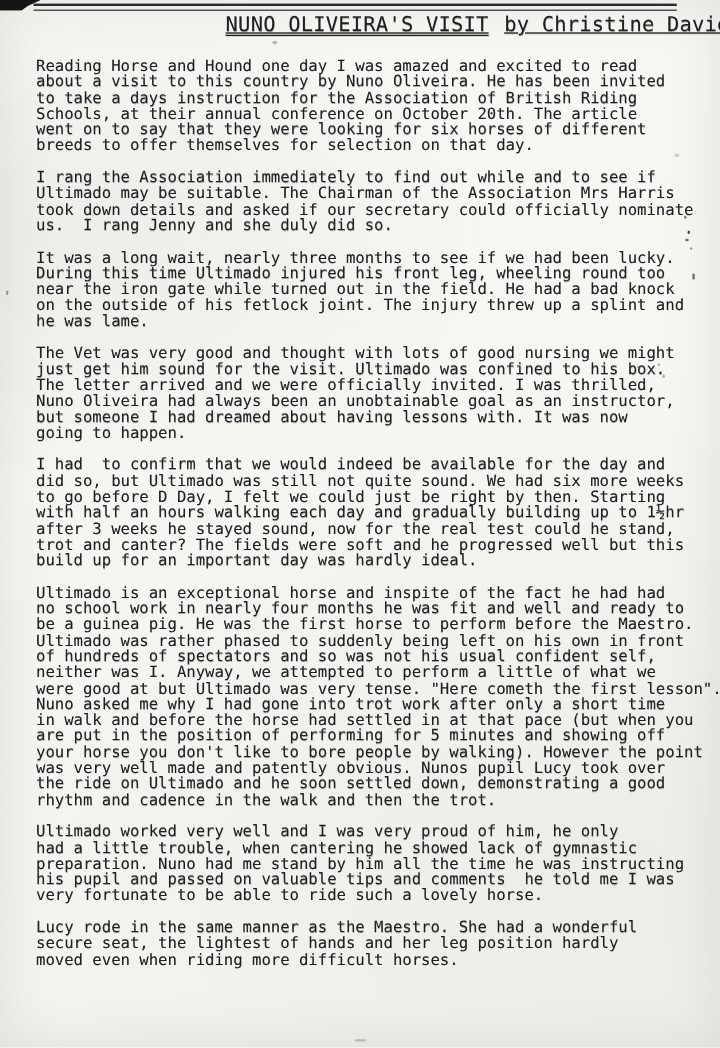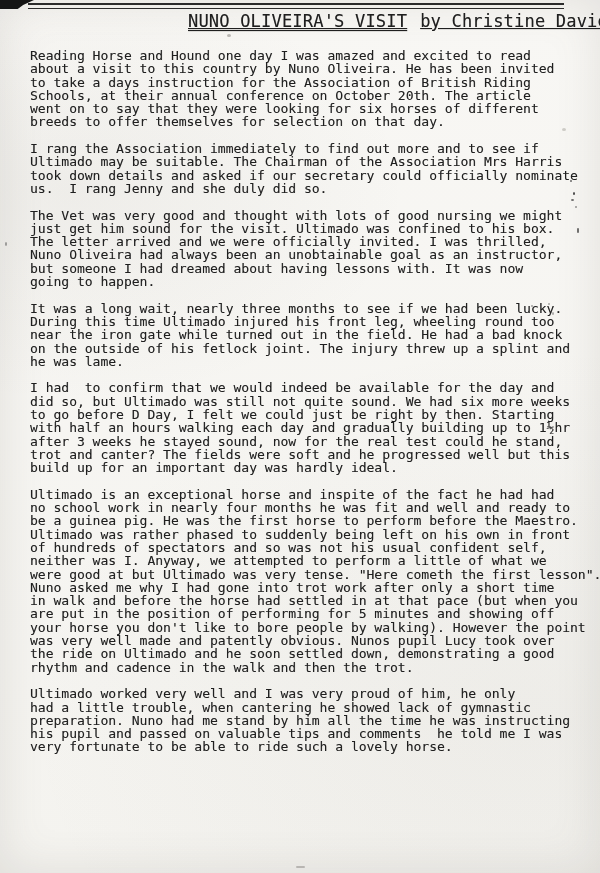--- a/index.html
+++ b/index.html
@@ -71,35 +71,35 @@
     <span class="title">NUNO OLIVEIRA'S VISIT</span><span class="byline">by Christine Davies.</span>
   </div>
 
   <div class="body-text">
     <div class="para">Reading Horse and Hound one day I was amazed and excited to read
 about a visit to this country by Nuno Oliveira. He has been invited
 to take a days instruction for the Association of British Riding
 Schools, at their annual conference on October 20th. The article
 went on to say that they were looking for six horses of different
 breeds to offer themselves for selection on that day.</div>
-    <div class="para">I rang the Association immediately to find out more and to see if
+    <div class="para">I rang the Association immediately to find out while and to see if
 Ultimado may be suitable. The Chairman of the Association Mrs Harris
 took down details and asked if our secretary could officially nominate
 us.  I rang Jenny and she duly did so.</div>
+    <div class="para">It was a long wait, nearly three months to see if we had been lucky.
+During this time Ultimado injured his front leg, wheeling round too
+near the iron gate while turned out in the field. He had a bad knock
+on the outside of his fetlock joint. The injury threw up a splint and
+he was lame.</div>
     <div class="para">The Vet was very good and thought with lots of good nursing we might
 just get him sound for the visit. Ultimado was confined to his box.
 The letter arrived and we were officially invited. I was thrilled,
 Nuno Oliveira had always been an unobtainable goal as an instructor,
 but someone I had dreamed about having lessons with. It was now
 going to happen.</div>
-    <div class="para">It was a long wait, nearly three months to see if we had been lucky.
-During this time Ultimado injured his front leg, wheeling round too
-near the iron gate while turned out in the field. He had a bad knock
-on the outside of his fetlock joint. The injury threw up a splint and
-he was lame.</div>
     <div class="para">I had  to confirm that we would indeed be available for the day and
 did so, but Ultimado was still not quite sound. We had six more weeks
 to go before D Day, I felt we could just be right by then. Starting
 with half an hours walking each day and gradually building up to 1½hr
 after 3 weeks he stayed sound, now for the real test could he stand,
 trot and canter? The fields were soft and he progressed well but this
 build up for an important day was hardly ideal.</div>
     <div class="para">Ultimado is an exceptional horse and inspite of the fact he had had
 no school work in nearly four months he was fit and well and ready to
 be a guinea pig. He was the first horse to perform before the Maestro.
@@ -112,20 +112,23 @@
 are put in the position of performing for 5 minutes and showing off
 your horse you don't like to bore people by walking). However the point
 was very well made and patently obvious. Nunos pupil Lucy took over
 the ride on Ultimado and he soon settled down, demonstrating a good
 rhythm and cadence in the walk and then the trot.</div>
     <div class="para">Ultimado worked very well and I was very proud of him, he only
 had a little trouble, when cantering he showed lack of gymnastic
 preparation. Nuno had me stand by him all the time he was instructing
 his pupil and passed on valuable tips and comments  he told me I was
 very fortunate to be able to ride such a lovely horse.</div>
+    <div class="para">Lucy rode in the same manner as the Maestro. She had a wonderful
+secure seat, the lightest of hands and her leg position hardly
+moved even when riding more difficult horses.</div>
   </div>
 
   <div class="speck sp1"></div>
   <div class="speck sp2"></div>
   <div class="speck sp3"></div>
   <div class="speck sp4"></div>
   <div class="speck sp5"></div>
   <div class="speck sp6"></div>
   <div class="speck sp7"></div>
   <div class="speck sp8"></div>

